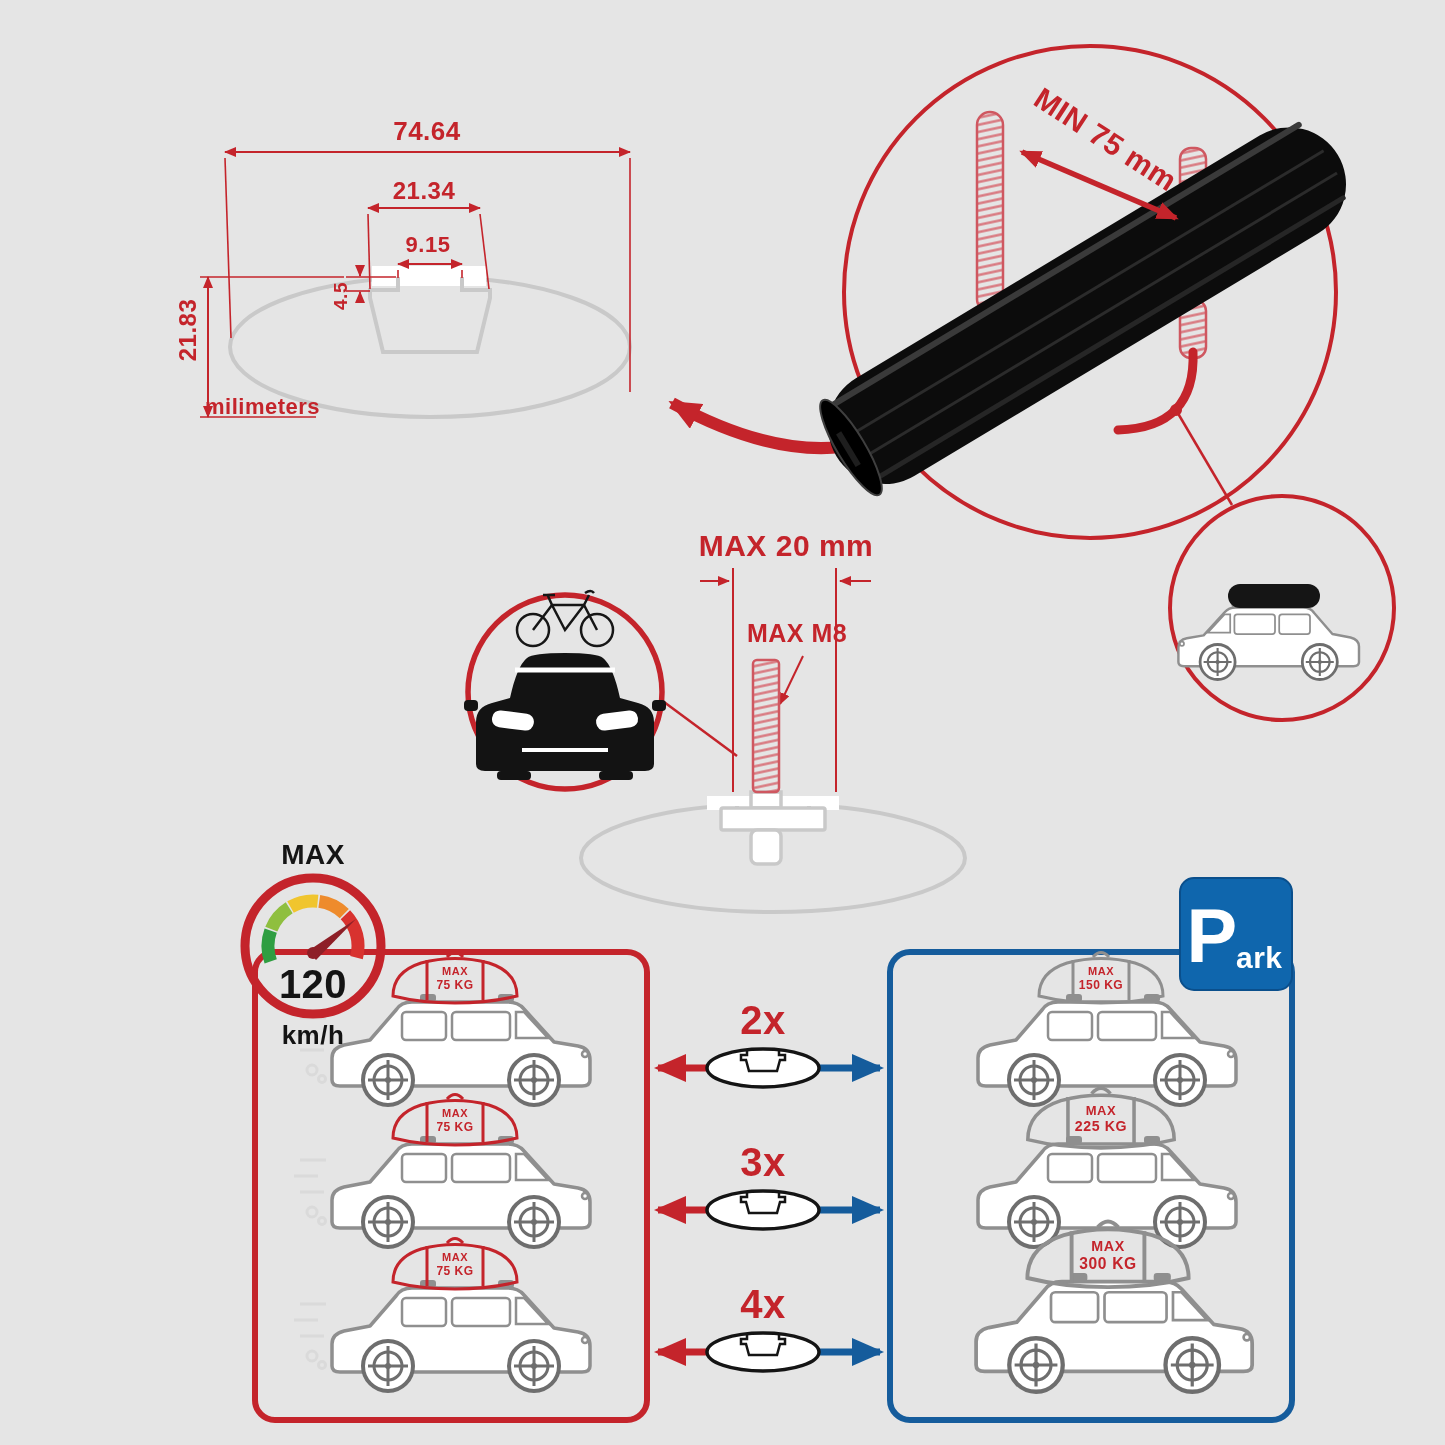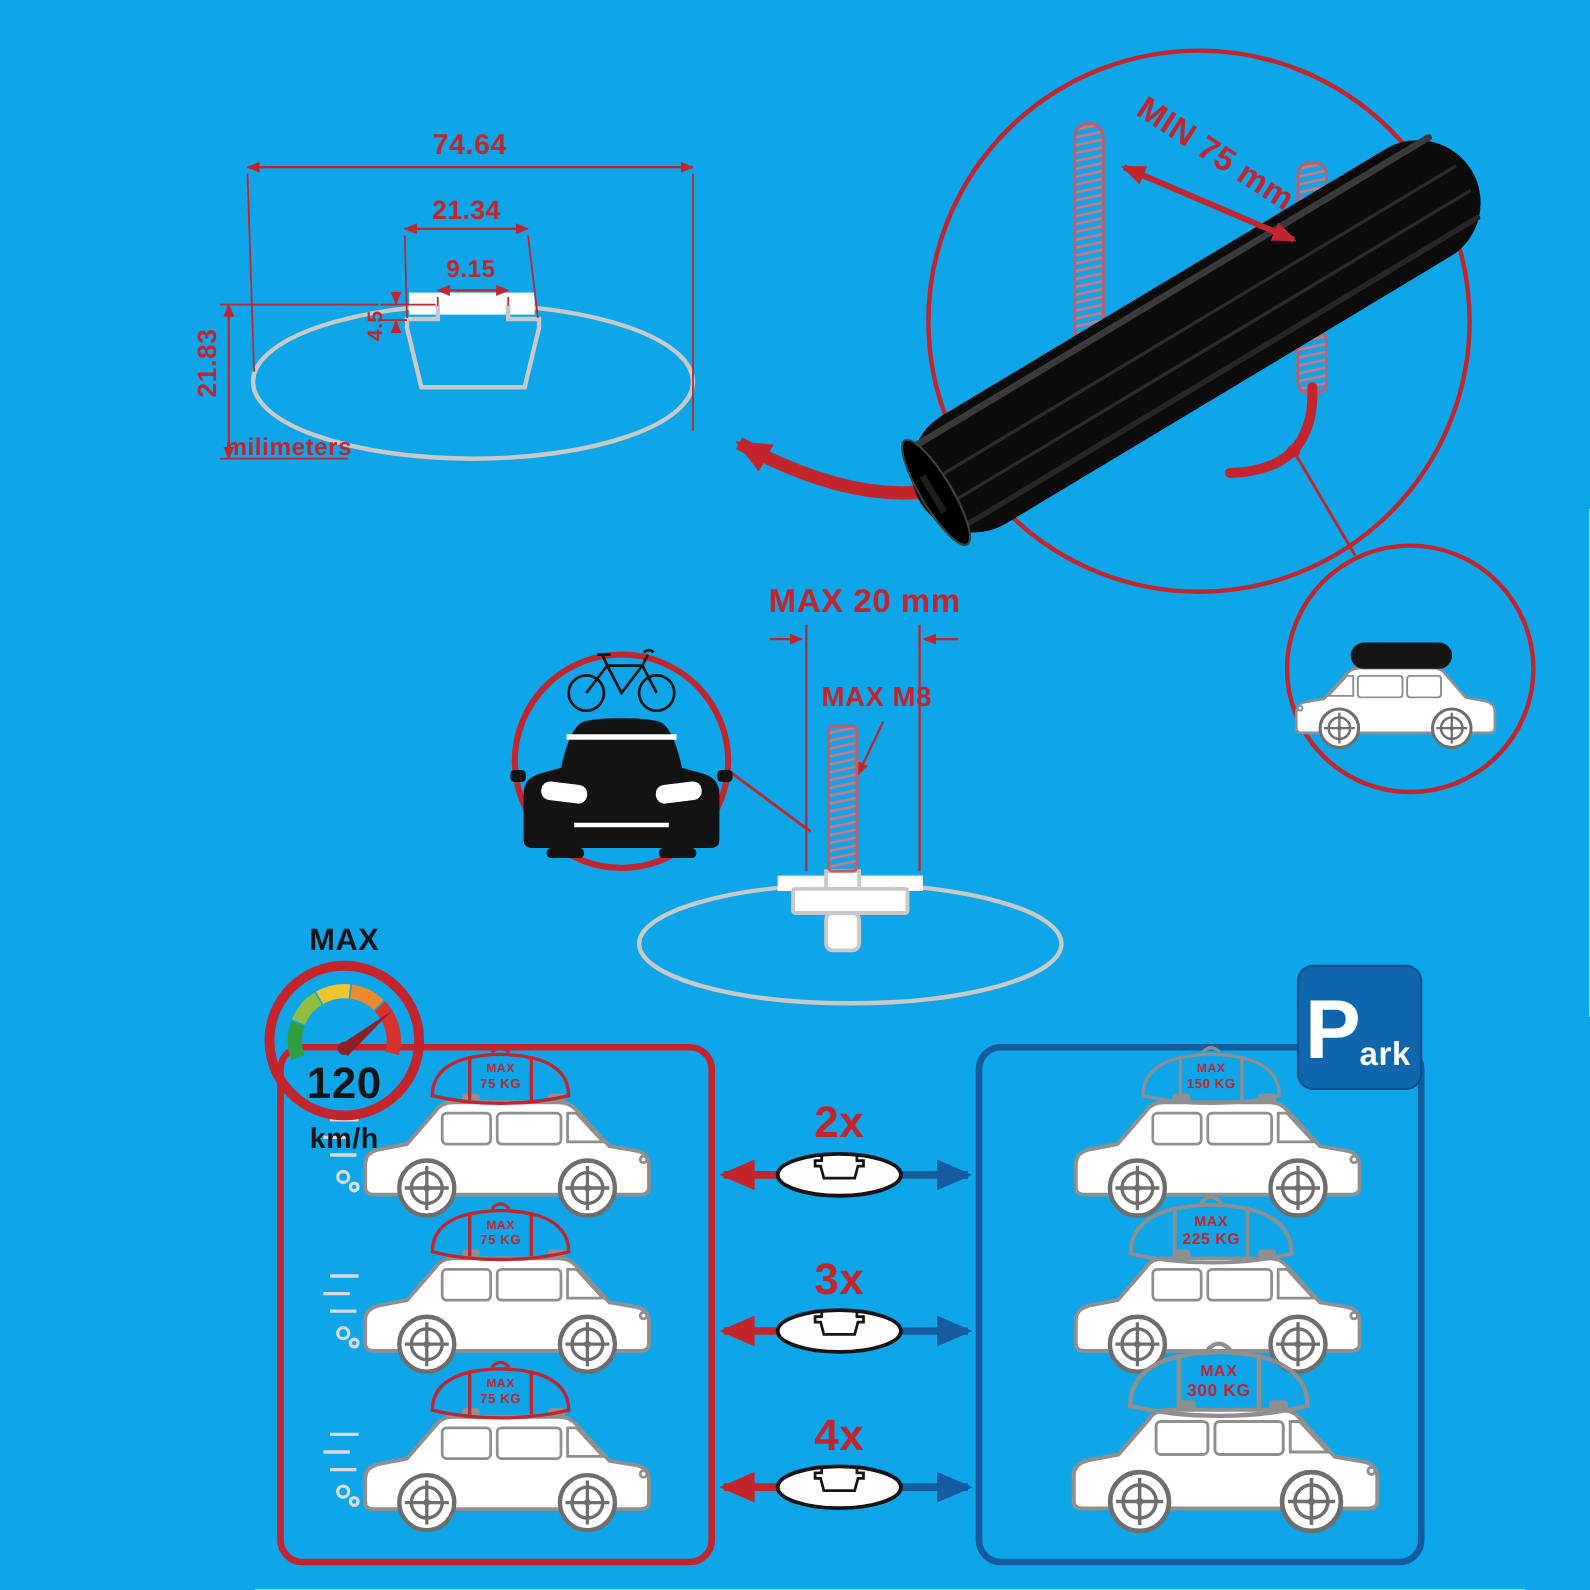--- a/index.html
+++ b/index.html
@@ -1,16 +1,16 @@
 <!DOCTYPE html>
 <html style="--red: #c4242b; --darkred: #8e1f27; --blue: #155c9c; --parkblue: #0f66ad; --gray: #c9c9c9; --midgray: #8f8f8f;"><head>
 <meta charset="utf-8">
 <style>
   html,body{margin:0;padding:0;background:#ffffff;}
-  .canvas{position:relative;width:1445px;height:1445px;background:#0ea5e9;overflow:hidden;}
+  .canvas{position:relative;width:1445px;height:1445px;background:#e5e5e5;overflow:hidden;}
   svg{position:absolute;inset:0;}
   text{font-family:"Liberation Sans", sans-serif;font-weight:bold;letter-spacing:.5px;}
   .rt{fill:var(--red);}
   .bt{fill:#141414;}
   .wt{fill:#ffffff;}
   .dim{stroke:var(--red);stroke-width:2;fill:none;}
   .dimthin{stroke:var(--red);stroke-width:1.6;fill:none;}
   .grayln{stroke:var(--gray);stroke-width:4;fill:none;}
   .grayf{stroke:var(--gray);stroke-width:3.5;fill:#ffffff;}
   .redln{stroke:var(--red);fill:none;}

